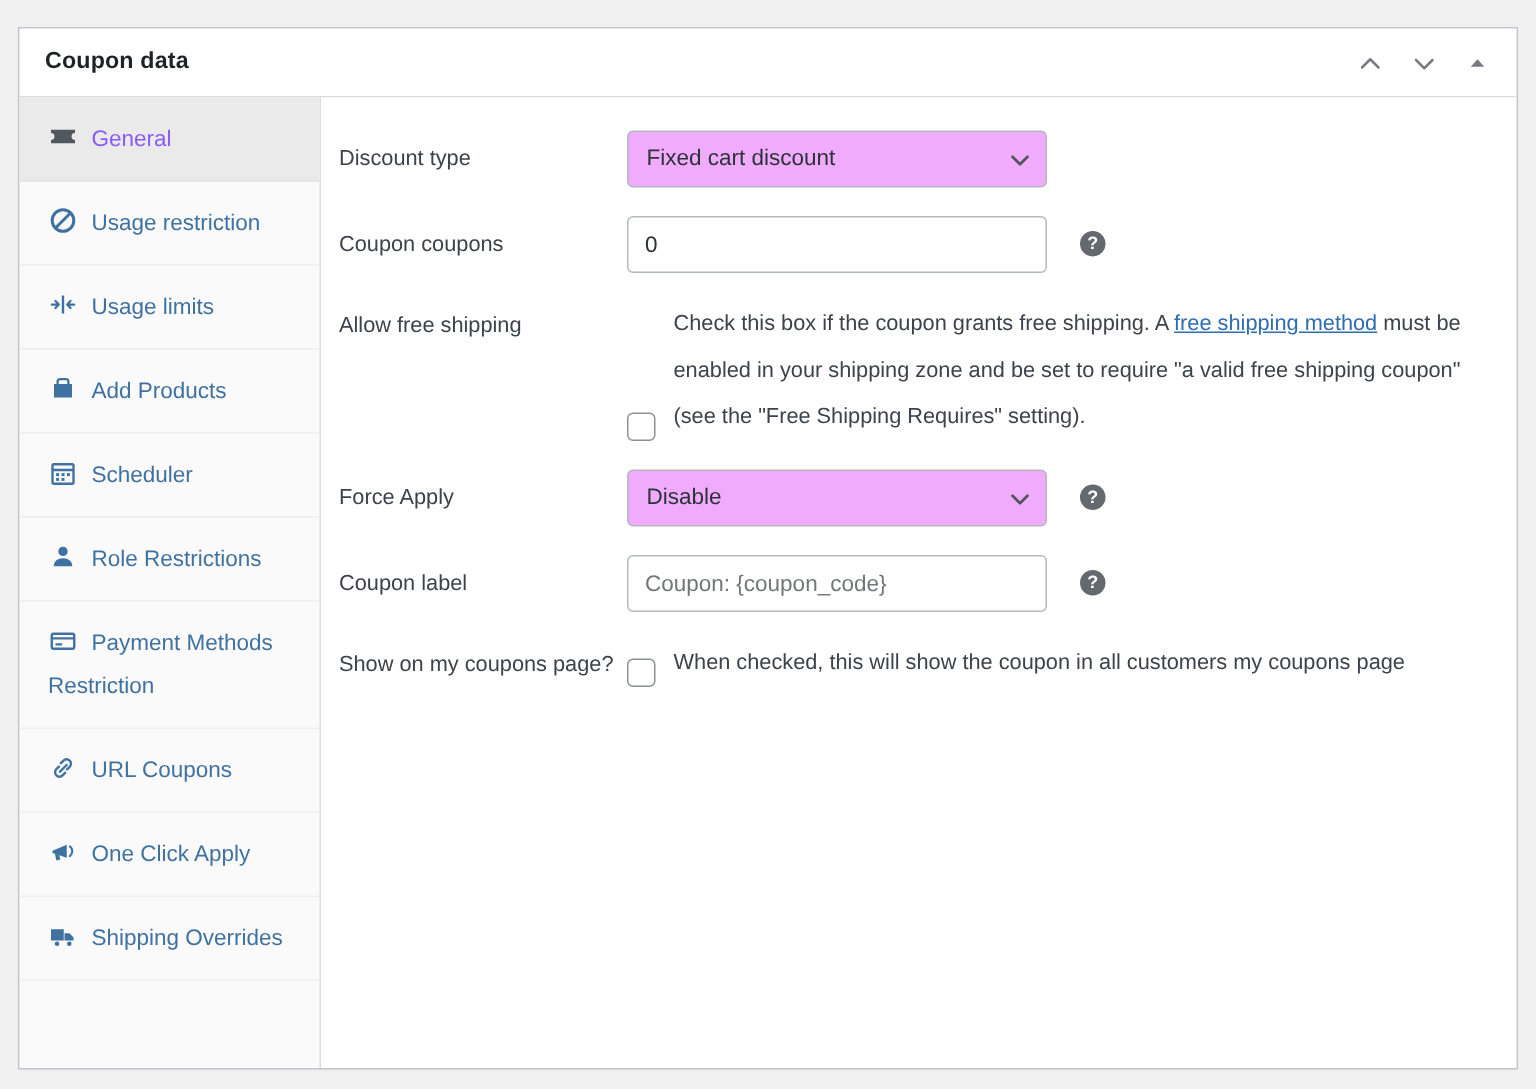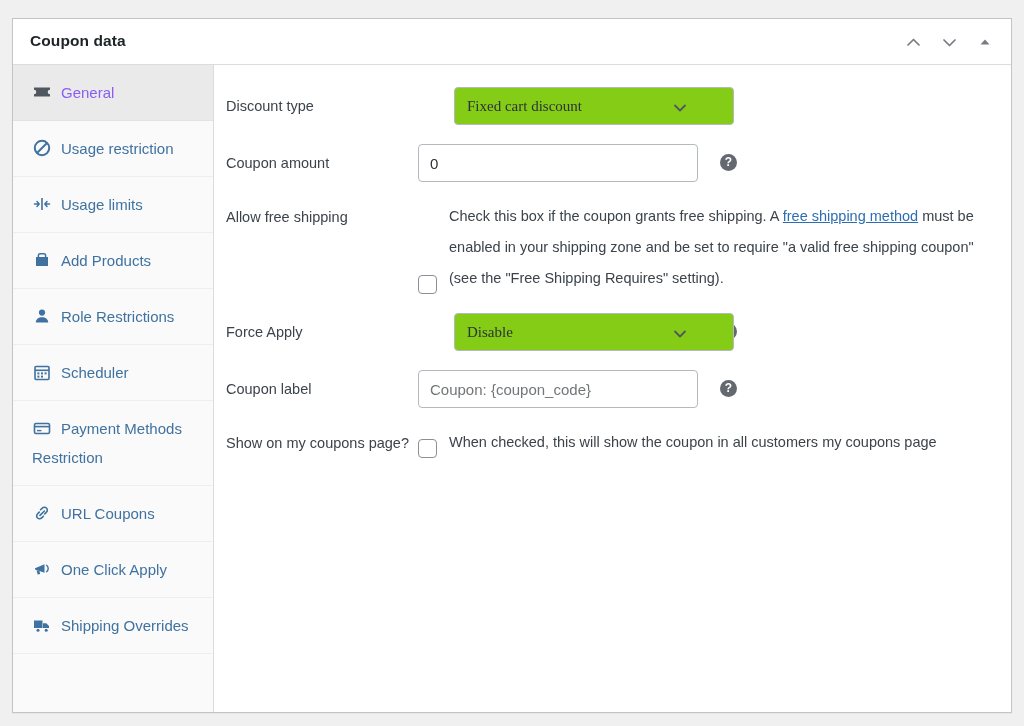--- a/index.html
+++ b/index.html
@@ -141,29 +141,28 @@
 
   
   .sel-wrap { position: relative; width: 280px; flex: 0 0 280px; }
   select.woo-select {
     -webkit-appearance: none;
     -moz-appearance: none;
     appearance: none;
     width: 100%;
     height: 38px;
     padding: 0 34px 0 12px;
-    font-family: Liberation Serif, serif;
+    font-family: Liberation Sans, sans-serif;
     font-size: 15px;
     color: #2c3338;
-    background: #84cc16;
+    background: #f0abfc;
     border: 1px solid #b4b9be;
     border-radius: 4px;
     line-height: 36px;
     cursor: pointer;
-    margin-left: 36px;
   }
   .sel-arrow {
     position: absolute;
     right: 11px;
     top: 13px;
     pointer-events: none;
   }
 
   
   input.woo-text {
@@ -308,40 +307,40 @@
                 <path d="M6.4 7V5.4c0-1 .8-1.6 1.8-1.6h3.6c1 0 1.8.6 1.8 1.6V7" fill="none" stroke="#3f72a0" stroke-width="1.5"></path>
               </svg>
           </span><span class="tab-label">Add Products</span>
         </a>
       </li>
 
       <li class="tab">
         <a class="tab-link">
           <span class="tab-ico">
             <svg width="20" height="20" viewBox="0 0 20 20">
-                <circle cx="10" cy="6.6" r="3.1" fill="#3f72a0"></circle>
-                <path d="M3.8 16.5c0-3.4 2.8-5.3 6.2-5.3s6.2 1.9 6.2 5.3z" fill="#3f72a0"></path>
-              </svg>
-          </span><span class="tab-label">Role Restrictions</span>
-        </a>
-      </li>
-
-      <li class="tab">
-        <a class="tab-link">
-          <span class="tab-ico">
-            <svg width="20" height="20" viewBox="0 0 20 20">
                 <rect x="3" y="4.5" width="14" height="13" rx="1" fill="none" stroke="#3f72a0" stroke-width="1.6"></rect>
                 <line x1="3" y1="8.3" x2="17" y2="8.3" stroke="#3f72a0" stroke-width="1.6"></line>
                 <rect x="5.4" y="10.4" width="2" height="2" fill="#3f72a0"></rect>
                 <rect x="9" y="10.4" width="2" height="2" fill="#3f72a0"></rect>
                 <rect x="12.6" y="10.4" width="2" height="2" fill="#3f72a0"></rect>
                 <rect x="5.4" y="13.6" width="2" height="2" fill="#3f72a0"></rect>
                 <rect x="9" y="13.6" width="2" height="2" fill="#3f72a0"></rect>
               </svg>
           </span><span class="tab-label">Scheduler</span>
+        </a>
+      </li>
+
+      <li class="tab">
+        <a class="tab-link">
+          <span class="tab-ico">
+            <svg width="20" height="20" viewBox="0 0 20 20">
+                <circle cx="10" cy="6.6" r="3.1" fill="#3f72a0"></circle>
+                <path d="M3.8 16.5c0-3.4 2.8-5.3 6.2-5.3s6.2 1.9 6.2 5.3z" fill="#3f72a0"></path>
+              </svg>
+          </span><span class="tab-label">Role Restrictions</span>
         </a>
       </li>
 
       <li class="tab">
         <a class="tab-link">
           <span class="tab-ico">
             <svg width="20" height="20" viewBox="0 0 20 20">
                 <rect x="2.5" y="5.5" width="15" height="10" rx="1.4" fill="none" stroke="#3f72a0" stroke-width="1.6"></rect>
                 <line x1="2.5" y1="8.6" x2="17.5" y2="8.6" stroke="#3f72a0" stroke-width="1.6"></line>
                 <line x1="5" y1="12.6" x2="9.4" y2="12.6" stroke="#3f72a0" stroke-width="1.4"></line>
@@ -399,21 +398,21 @@
             <span class="sel-arrow">
               <svg width="14" height="12" viewBox="0 0 14 12">
                   <path d="M2 3.5 7 8.5 12 3.5" fill="none" stroke="#50575e" stroke-width="1.8" stroke-linecap="round" stroke-linejoin="round"></path>
                 </svg>
             </span>
           </div>
         </div>
       </div>
 
       <div class="field">
-        <div class="field-label">Coupon amount</div>
+        <div class="field-label">Coupon coupons</div>
         <div class="field-control">
           <input class="woo-text" type="text" value="0" style="">
           <span class="helptip">?</span>
         </div>
       </div>
 
       <div class="field">
         <div class="field-label tall">Allow free shipping</div>
         <div class="field-control">
           <div class="cbrow">

